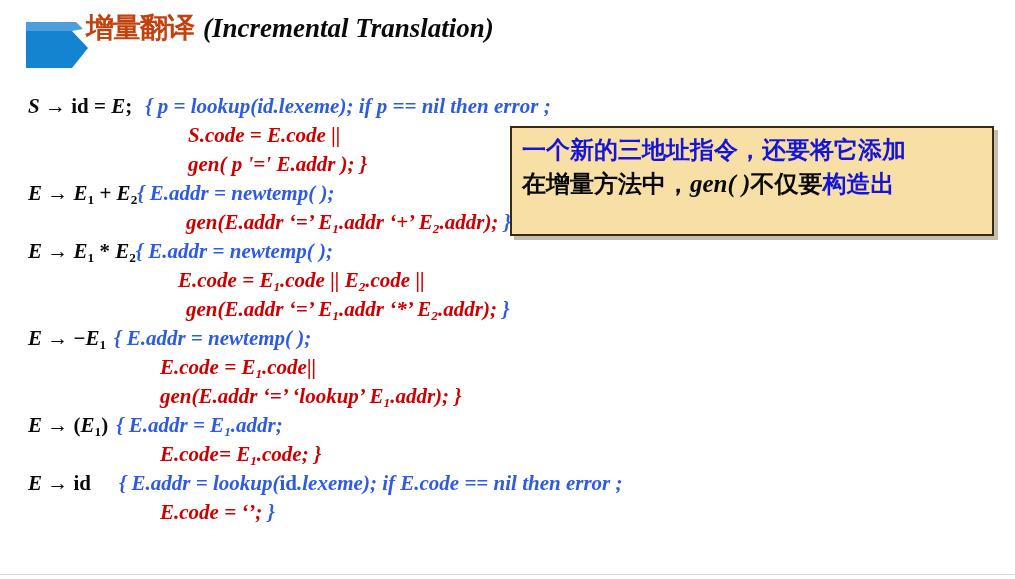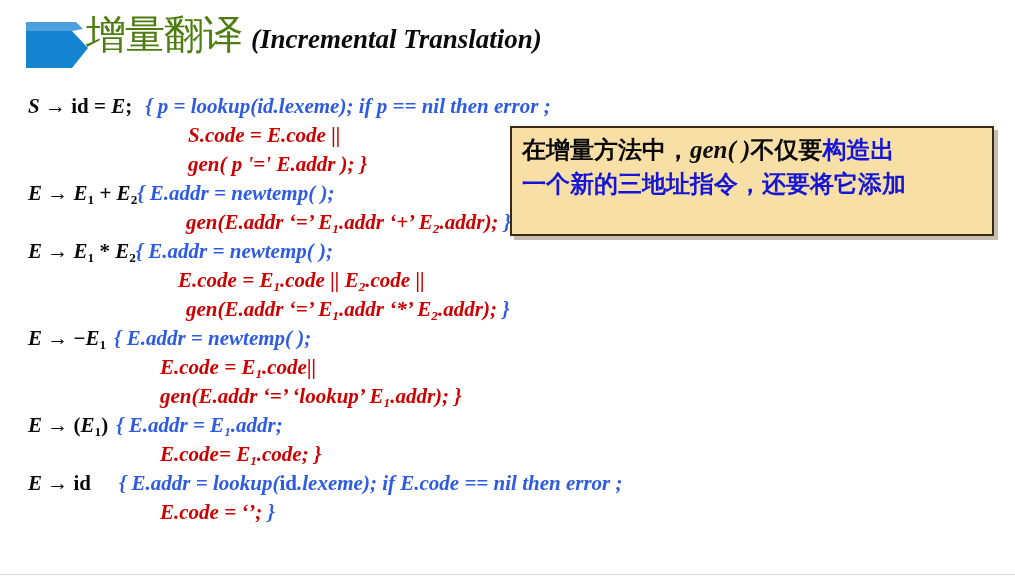--- a/index.html
+++ b/index.html
@@ -32,23 +32,23 @@
   }
   #title-text {
     position: absolute;
     left: 86px;
     top: 0px;
     white-space: nowrap;
     line-height: 1;
   }
   .title-cn {
     font-family: "DejaVu Sans", "Liberation Sans", sans-serif;
-    font-size: 40px;
-    font-weight: normal;
-    color: #4d7c0f;
+    font-size: 28px;
+    font-weight: bold;
+    color: #c2410c;
     letter-spacing: -1px;
     vertical-align: baseline;
   }
   .title-en {
     font-family: "Liberation Serif", "DejaVu Serif", serif;
     font-size: 27px;
     font-weight: bold;
     font-style: italic;
     color: #0a0a0a;
     vertical-align: baseline;
@@ -192,19 +192,19 @@
   <div class="rule-line">
     <span class="ind" style="width:28px"></span><span class="head"><i>E</i> → <span class="roman">id</span></span><span class="ind" style="width:28px"></span><span class="blue">{ <i>E.addr</i> = <i>lookup</i>(<span class="roman">id</span><i>.lexeme</i>); <i>if E.code</i> == <i>nil then error</i> ;</span>
   </div>
   <div class="rule-line">
     <span class="ind" style="width:160px"></span><span class="red"><i>E.code</i> = ‘’;</span> <span class="blue">}</span>
   </div>
 
 </div>
 
 <div id="callout">
+  <div class="callout-line c-blue">一个新的三地址指令，还要将它添加</div>
   <div class="callout-line">
     <span class="c-black">在增量方法中，</span><span class="c-gen">gen( )</span><span class="c-black">不仅要</span><span class="c-blue">构造出</span>
   </div>
-  <div class="callout-line c-blue">一个新的三地址指令，还要将它添加</div>
 </div>
 
 <div id="bottom-line"></div>
 
 </body></html>

